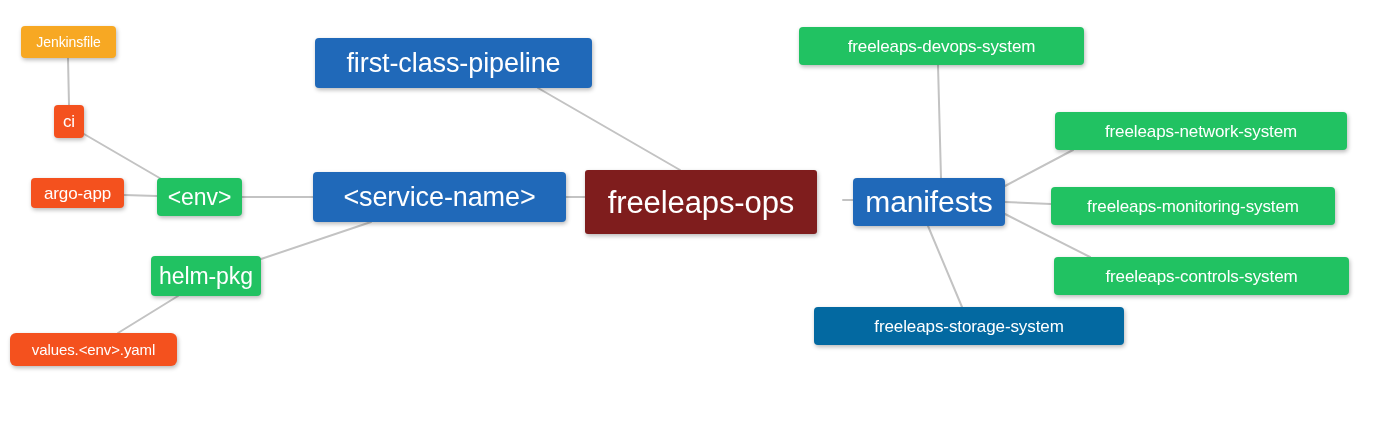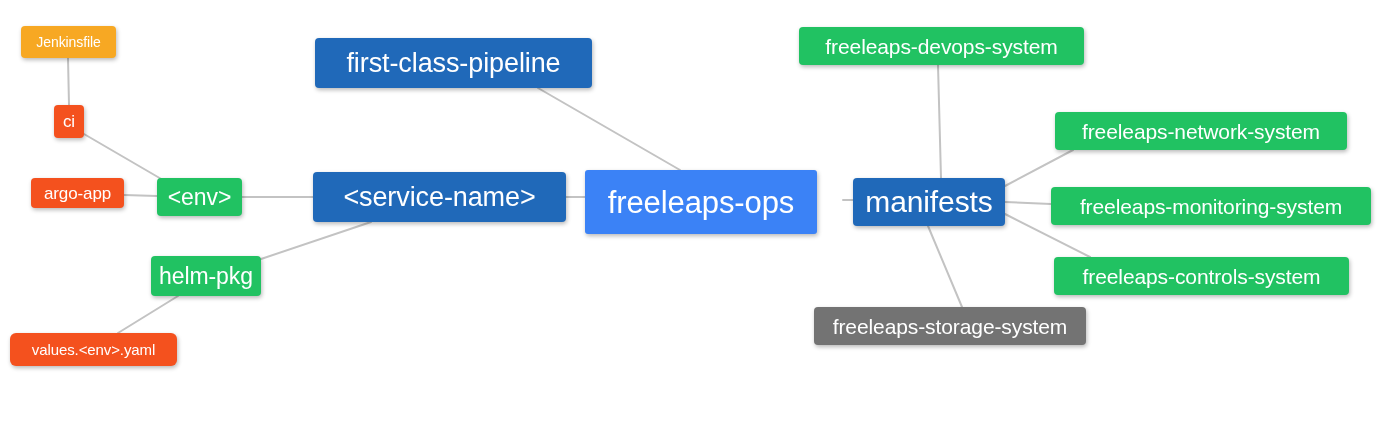--- a/index.html
+++ b/index.html
@@ -47,21 +47,21 @@
   .node-blue {
     background: #2069b9;
     font-size: 27px;
   }
   .node-blue-sm {
     background: #2069b9;
     font-size: 30px;
   }
   .node-green {
     background: #21c262;
-    font-size: 21px;
+    font-size: 17px;
   }
   .node-green-mid {
     background: #17ba5f;
     font-size: 23px;
   }
   .node-red {
     background: #f4511e;
     font-size: 17px;
   }
   .node-red-sm {
@@ -87,21 +87,21 @@
       <line x1="261" y1="259" x2="371" y2="222" stroke="#c3c3c3" stroke-width="2" stroke-linecap="round"></line>
       <line x1="118" y1="333" x2="178" y2="296" stroke="#c3c3c3" stroke-width="2" stroke-linecap="round"></line>
       <line x1="843" y1="200" x2="853" y2="200" stroke="#c3c3c3" stroke-width="2" stroke-linecap="round"></line>
       <line x1="941" y1="178" x2="938" y2="65" stroke="#c3c3c3" stroke-width="2" stroke-linecap="round"></line>
       <line x1="1005" y1="186" x2="1073" y2="150" stroke="#c3c3c3" stroke-width="2" stroke-linecap="round"></line>
       <line x1="1005" y1="202" x2="1051" y2="204" stroke="#c3c3c3" stroke-width="2" stroke-linecap="round"></line>
       <line x1="1005" y1="214" x2="1090" y2="257" stroke="#c3c3c3" stroke-width="2" stroke-linecap="round"></line>
       <line x1="928" y1="226" x2="962" y2="307" stroke="#c3c3c3" stroke-width="2" stroke-linecap="round"></line>
     </svg>
   <div id="nodes-layer">
-      <div class="node node-root" style="left: 585px; top: 170px; width: 232px; height: 64px; background: #3b82f6; align-items: center;">
+      <div class="node node-root" style="left: 585px; top: 170px; width: 232px; height: 64px; background: #7f1d1d; align-items: center;">
         <span>freeleaps-ops</span>
       </div>
       <div class="node node-blue" style="left: 315px; top: 38px; width: 277px; height: 50px; background: rgb(32, 105, 185);">
         <span>first-class-pipeline</span>
       </div>
       <div class="node node-blue" style="left: 313px; top: 172px; width: 253px; height: 50px; background: rgb(32, 105, 185);">
         <span>&lt;service-name&gt;</span>
       </div>
       <div class="node node-green-mid" style="left: 157px; top: 178px; width: 85px; height: 38px; background: rgb(33, 194, 98);">
         <span>&lt;env&gt;</span>
@@ -123,23 +123,23 @@
       </div>
       <div class="node node-blue-sm" style="left: 853px; top: 178px; width: 152px; height: 48px; background: rgb(32, 105, 185);">
         <span>manifests</span>
       </div>
       <div class="node node-green" style="left: 799px; top: 27px; width: 285px; height: 38px; background: rgb(33, 194, 98);">
         <span>freeleaps-devops-system</span>
       </div>
       <div class="node node-green" style="left: 1055px; top: 112px; width: 292px; height: 38px; background: rgb(33, 194, 98);">
         <span>freeleaps-network-system</span>
       </div>
-      <div class="node node-green" style="left: 1051px; top: 187px; width: 320px; height: 38px; background: rgb(33, 194, 98);">
+      <div class="node node-green" style="left: 1051px; top: 187px; width: 284px; height: 38px; background: rgb(33, 194, 98);">
         <span>freeleaps-monitoring-system</span>
       </div>
       <div class="node node-green" style="left: 1054px; top: 257px; width: 295px; height: 38px; background: rgb(33, 194, 98);">
         <span>freeleaps-controls-system</span>
       </div>
-      <div class="node node-green" style="left: 814px; top: 307px; width: 272px; height: 38px; background: #737373;">
+      <div class="node node-green" style="left: 814px; top: 307px; width: 310px; height: 38px; background: #0369a1;">
         <span>freeleaps-storage-system</span>
       </div>
     </div>
 </div>
 
 </body></html>

